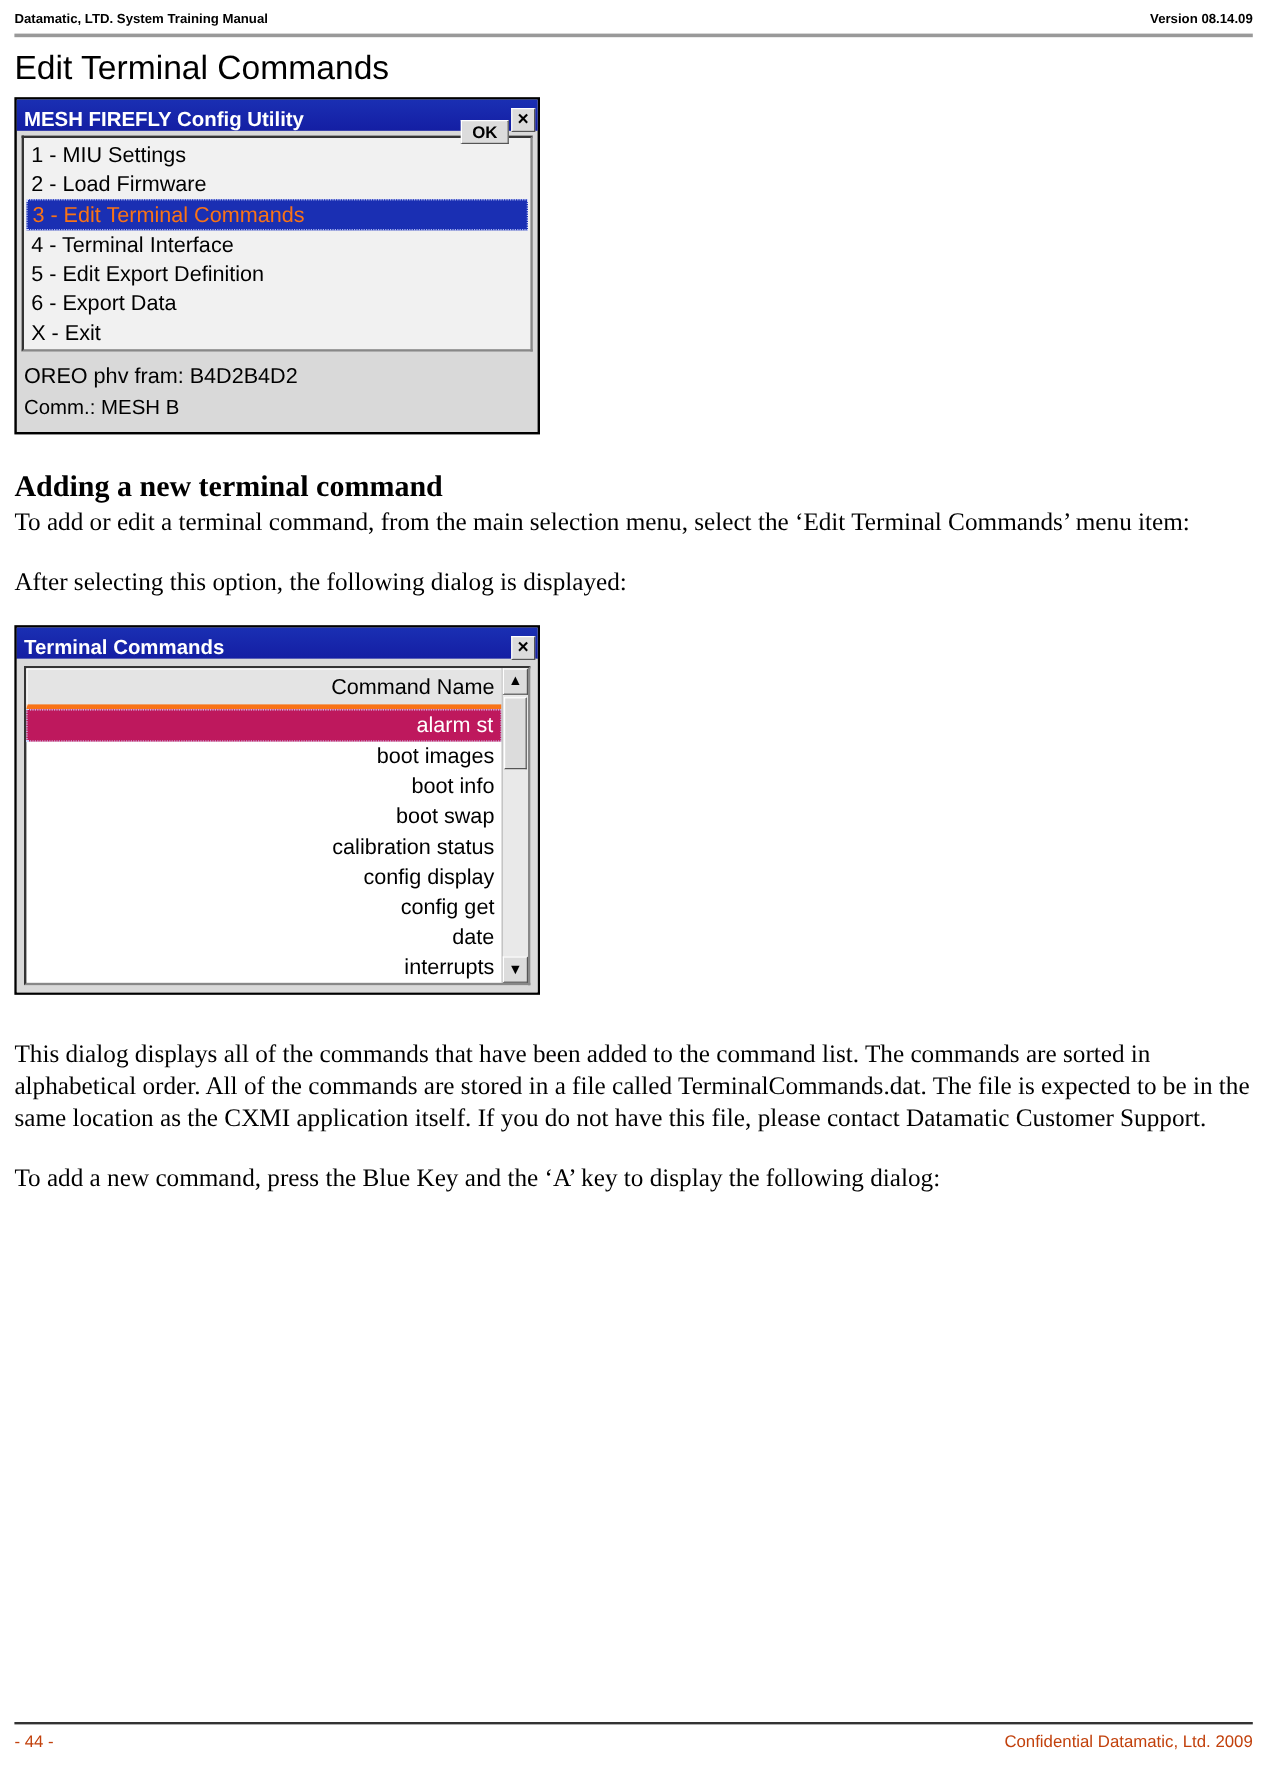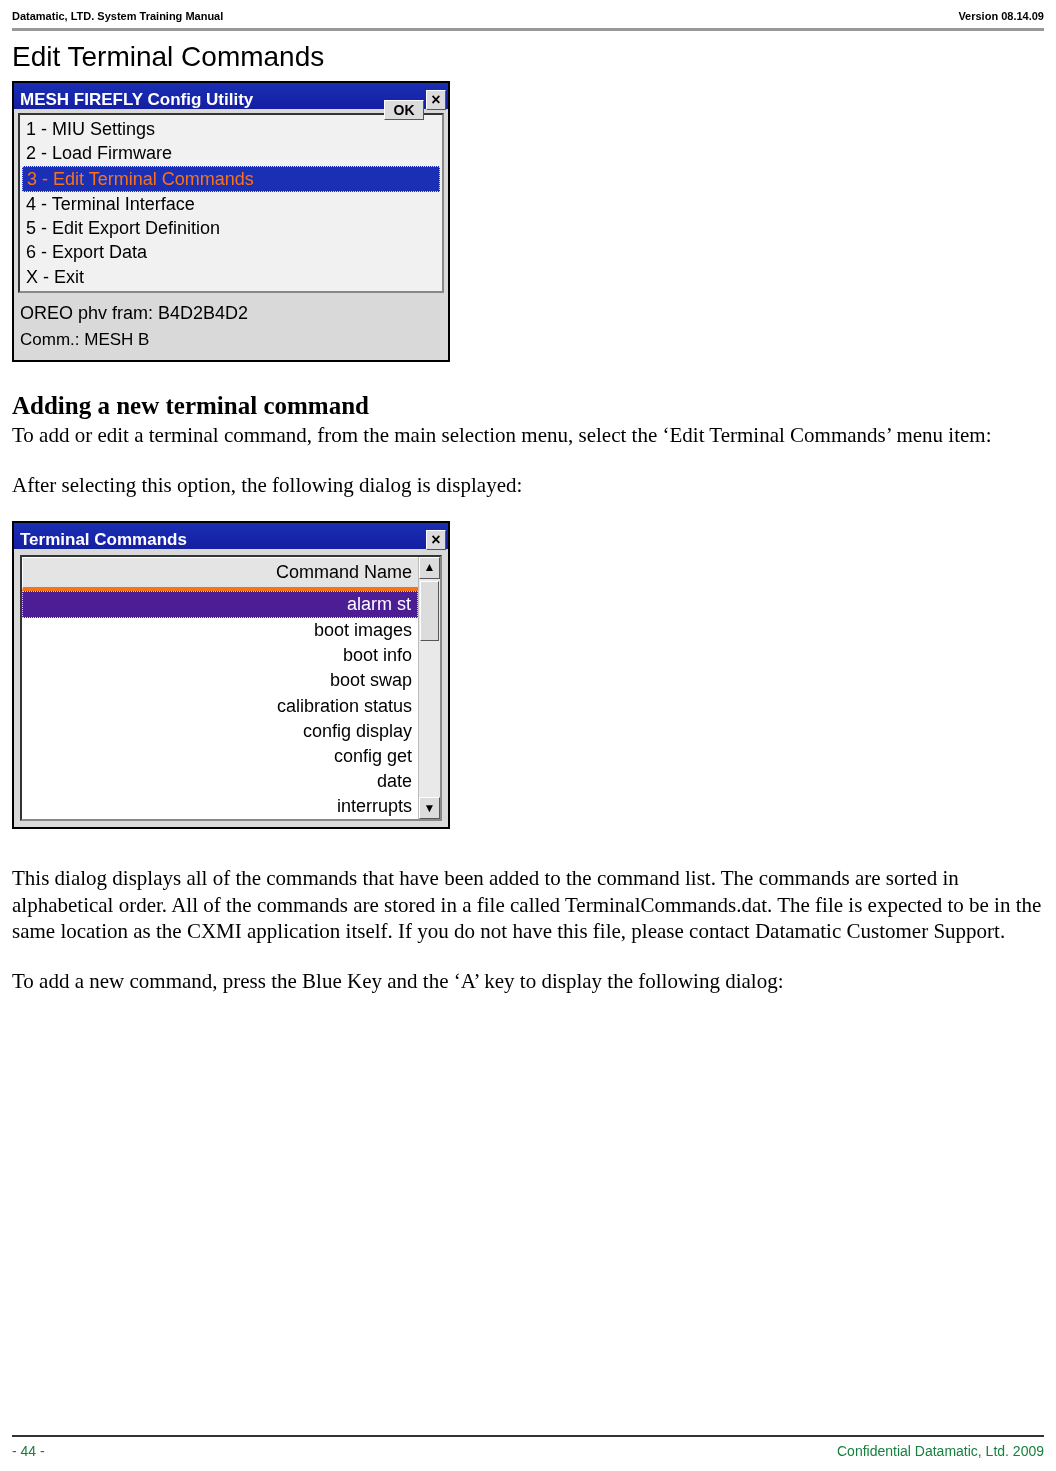--- a/index.html
+++ b/index.html
@@ -125,21 +125,21 @@
 .colheader {
   background: #e4e4e4;
   border-bottom: 4px solid #f97316;
   border-top: 1px solid #fff;
   border-left: 1px solid #fff;
   padding: 2px 6px;
   font-size: 18px;
 }
 .listcol .row { padding: 0 6px; white-space: nowrap; }
 .listcol .sel {
-  background: #4c1d95;
+  background: #be185d;
   color: #fff;
   border: 1px dotted #cfd7ff;
 }
 .scrollbar {
   width: 22px;
   background: #e9e9e9;
   border-left: 1px solid #bbb;
   display: flex;
   flex-direction: column;
   align-items: stretch;
@@ -177,21 +177,21 @@
   position: absolute;
   bottom: 12px;
   left: 12px; right: 12px;
 }
 .footer .hr2 {
   border: none; border-top: 2px solid #333; margin-bottom: 6px;
 }
 .footer-row {
   display: flex; justify-content: space-between;
   font-family: Arial, Helvetica, sans-serif;
-  font-size: 14px; color: #15803d;
+  font-size: 14px; color: #c2410c;
 }
 </style>
 </head>
 <body>
 
 <div class="page">
   <div class="header">
     <span>Datamatic, LTD. System Training  Manual</span>
     <span>Version 08.14.09</span>
   </div>

